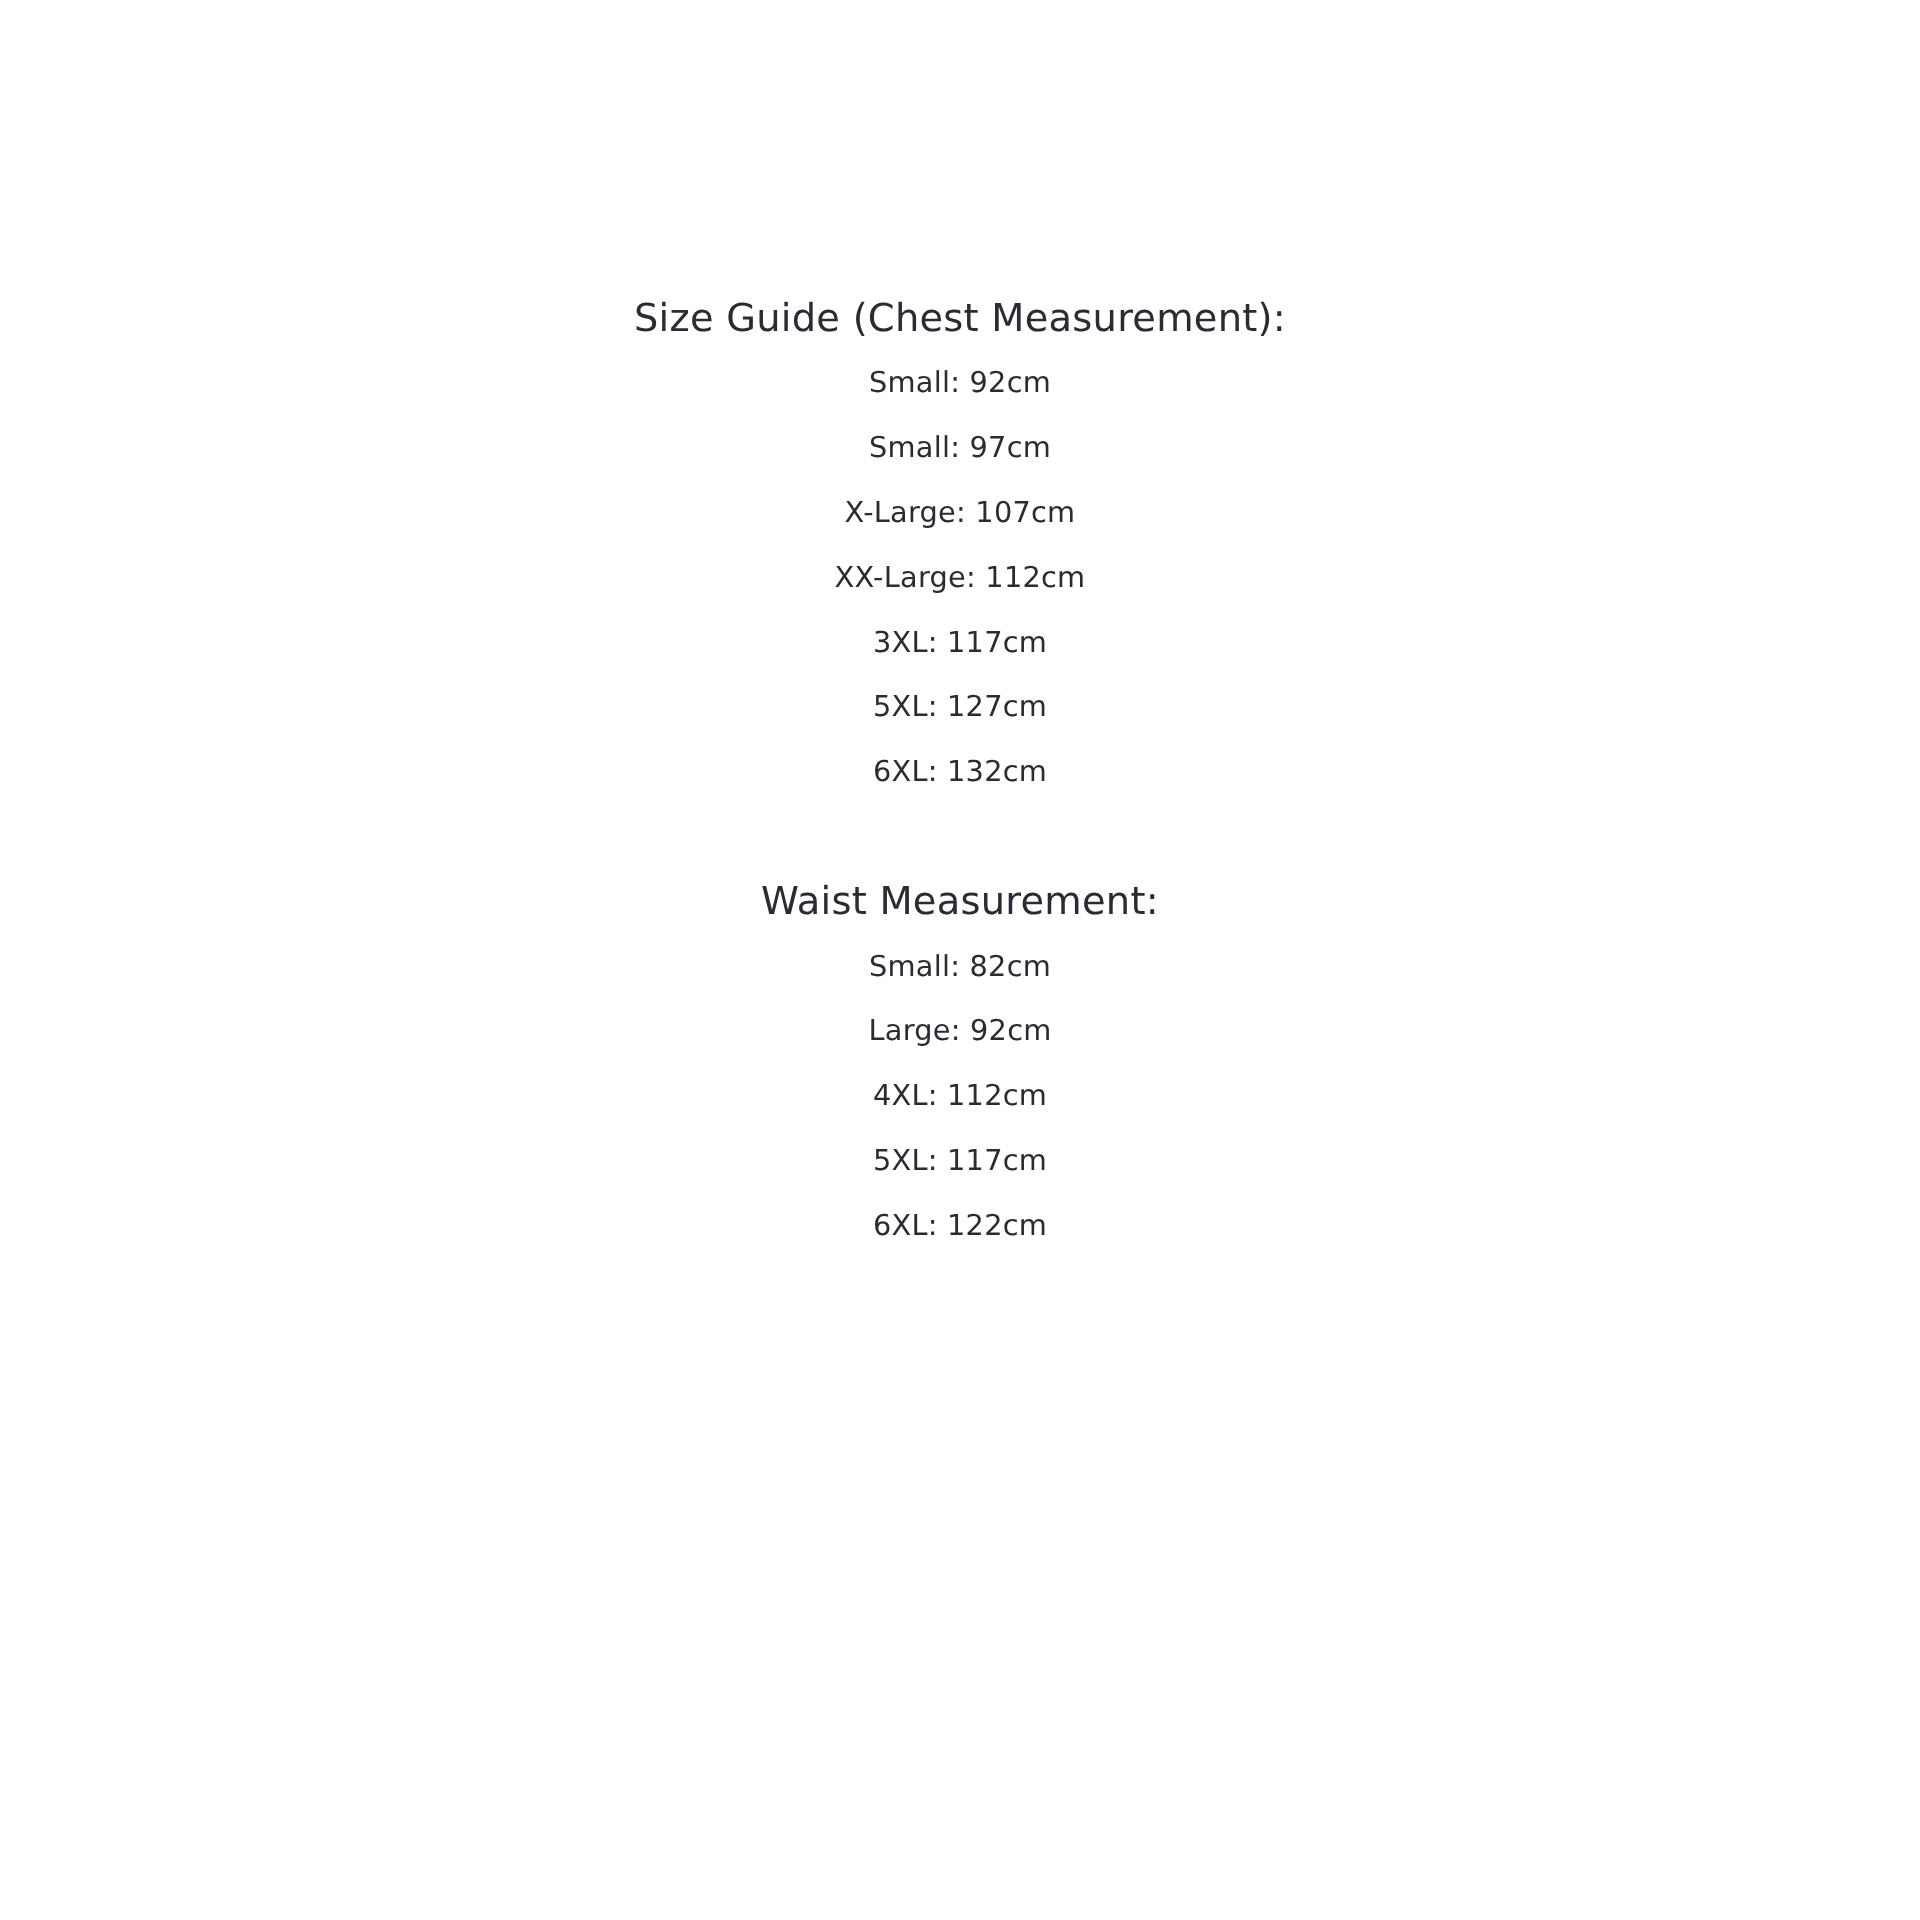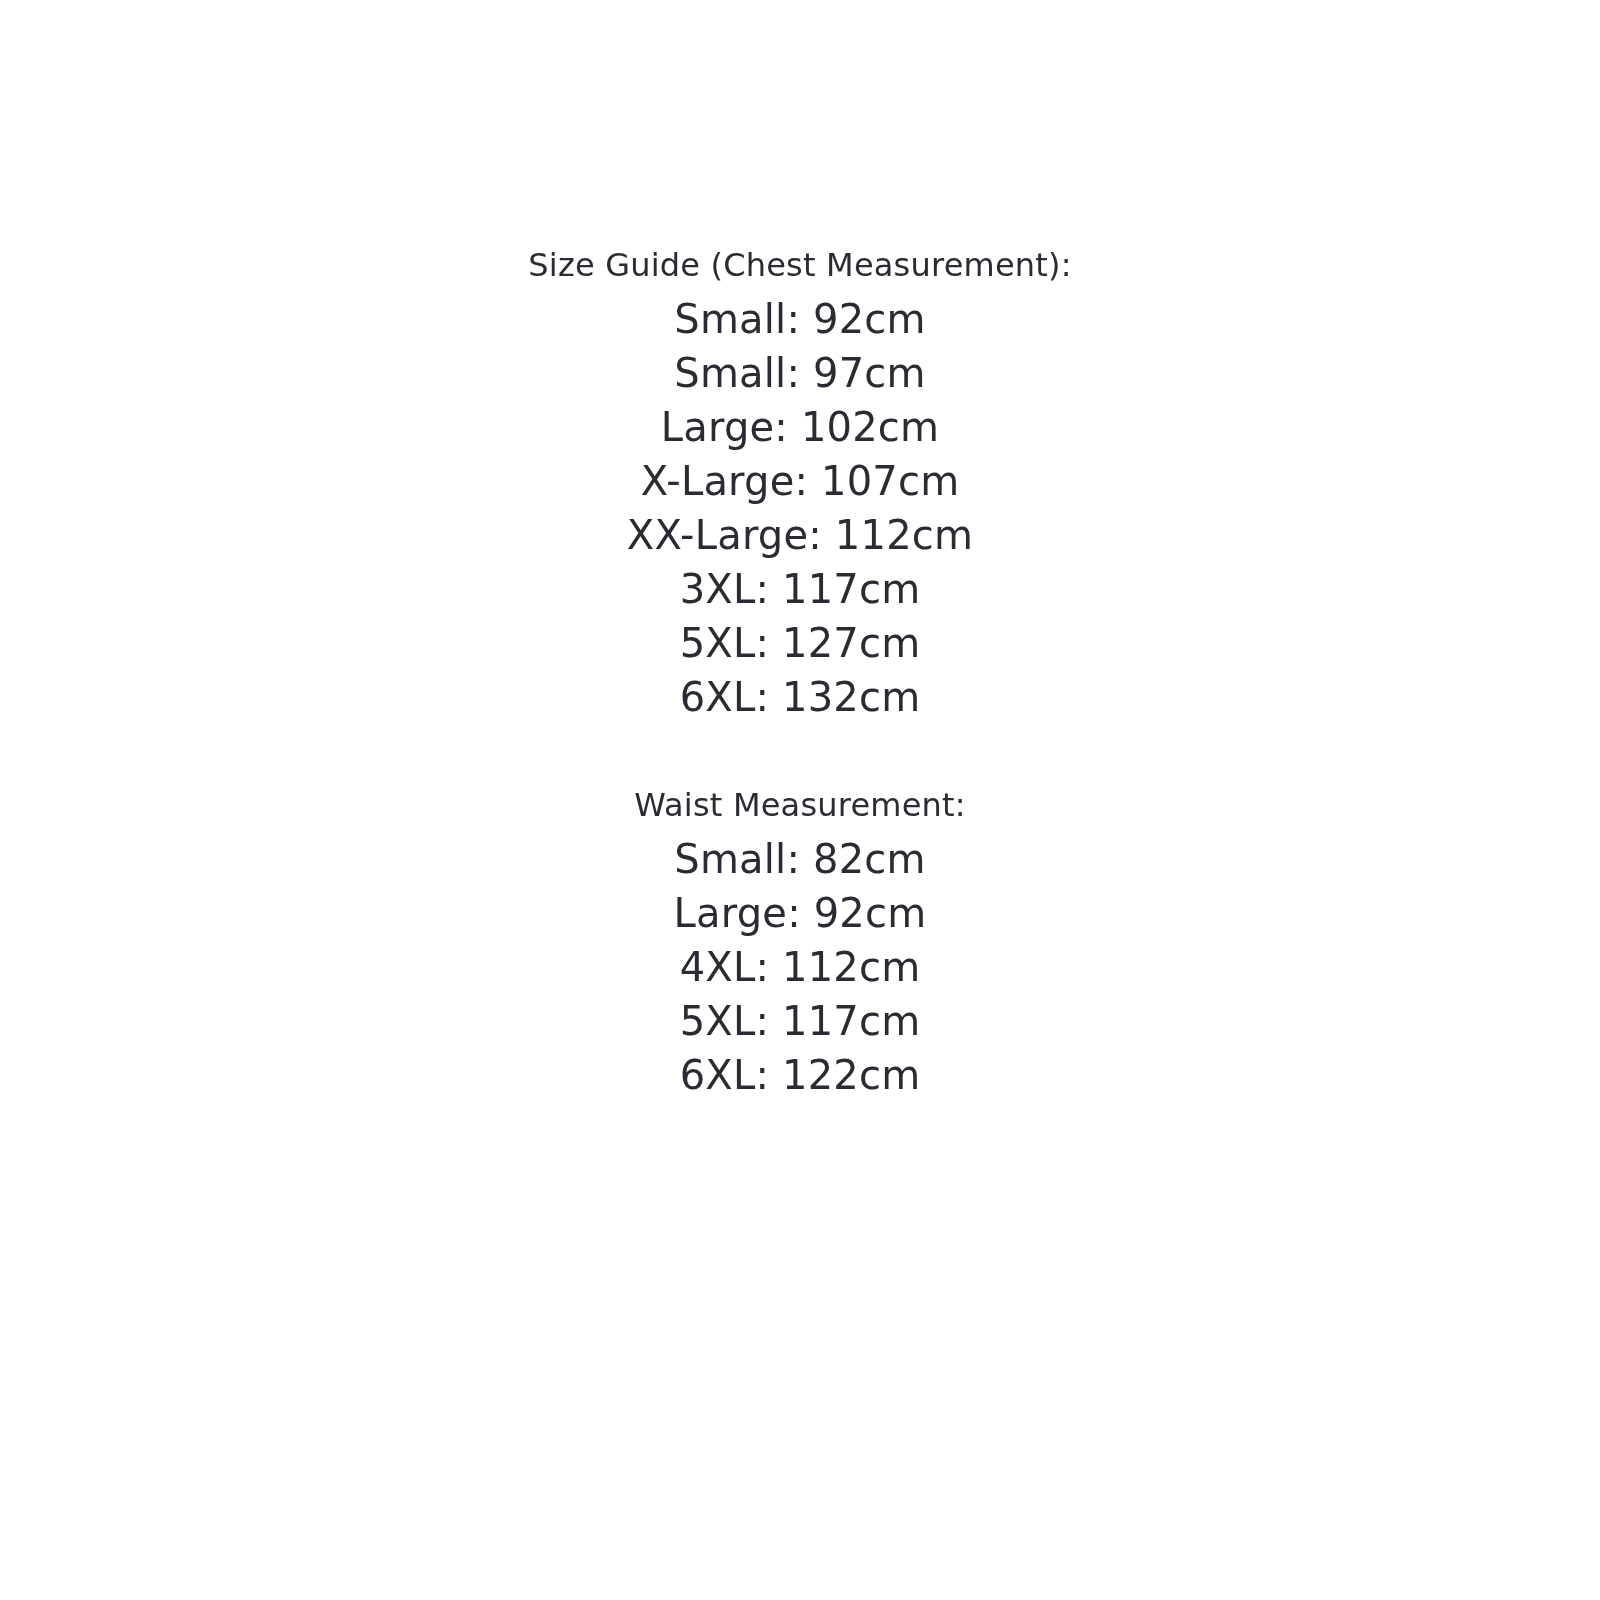--- a/index.html
+++ b/index.html
@@ -25,21 +25,21 @@
     justify-content: flex-start;
     padding-top: 238px;
   }
   .block {
     display: flex;
     flex-direction: column;
     align-items: center;
     width: 100%;
   }
   .line {
-    font-size: 40px;
+    font-size: 24px;
     line-height: 54px;
     text-align: center;
     color: #2b2b33;
     white-space: pre;
     letter-spacing: 0.2px;
   }
   .heading {
     font-size: 32px;
     line-height: 54px;
   }
@@ -49,21 +49,20 @@
 </style>
 </head>
 <body>
 
 <div class="page">
 
   <div class="block">
     <div class="line heading">Size Guide (Chest Measurement):</div>
     <div class="line">Small: 92cm</div>
     <div class="line">Small: 97cm</div>
-    <div class="line">Large: 102cm</div>
     <div class="line">X-Large: 107cm</div>
     <div class="line">XX-Large: 112cm</div>
     <div class="line">3XL: 117cm</div>
     <div class="line">5XL: 127cm</div>
     <div class="line">6XL: 132cm</div>
   </div>
 
   <div class="gap"></div>
 
   <div class="block">

